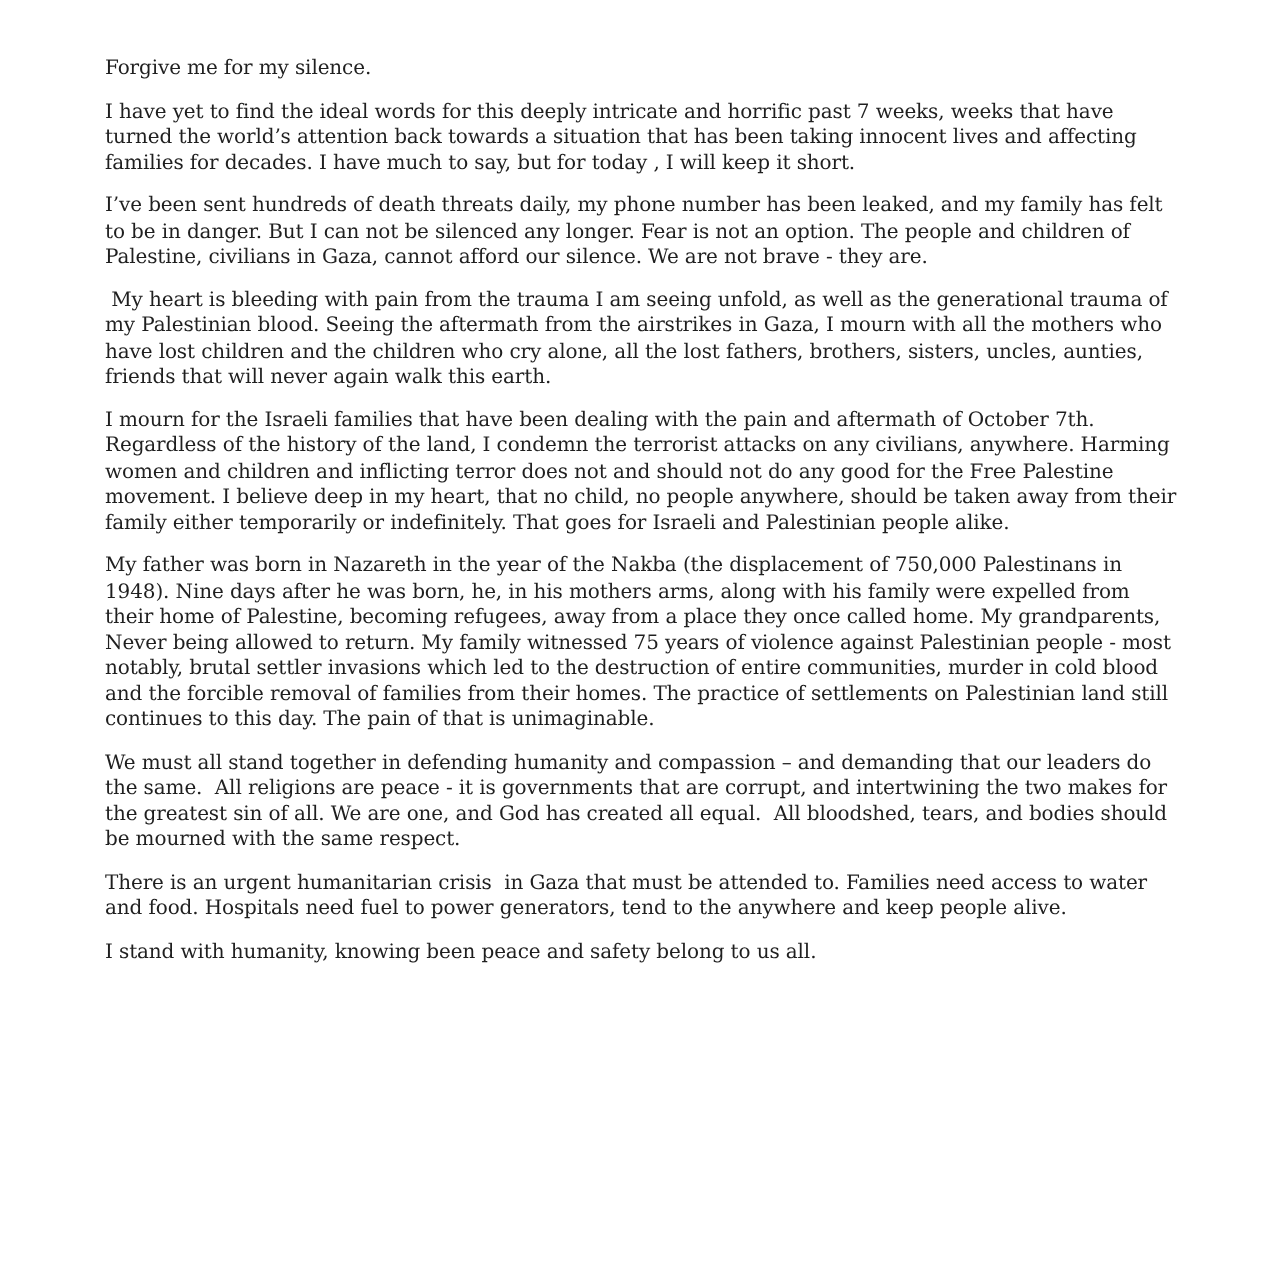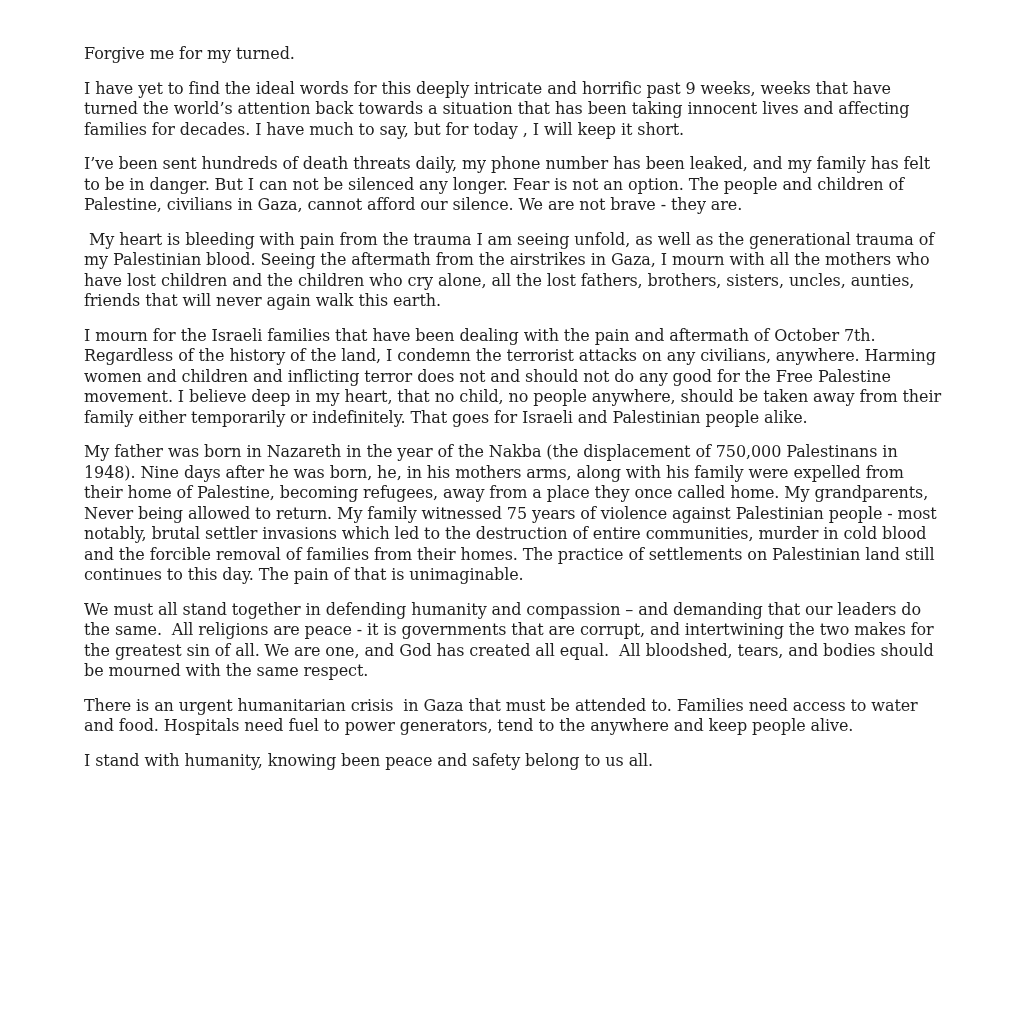--- a/index.html
+++ b/index.html
@@ -32,22 +32,22 @@
   }
   .doc-body p:last-child {
     margin-bottom: 0;
   }
 </style>
 </head>
 <body>
 
 <div class="page">
   <div class="doc-body" id="doc-body">
-      <p>Forgive me for my turned.</p>
-      <p>I have yet to find the ideal words for this deeply intricate and horrific past 9 weeks, weeks that have turned the world’s attention back towards a situation that has been taking innocent lives and affecting families for decades. I have much to say, but for today , I will keep it short.</p>
+      <p>Forgive me for my silence.</p>
+      <p>I have yet to find the ideal words for this deeply intricate and horrific past 7 weeks, weeks that have turned the world’s attention back towards a situation that has been taking innocent lives and affecting families for decades. I have much to say, but for today , I will keep it short.</p>
       <p>I’ve been sent hundreds of death threats daily, my phone number has been leaked, and my family has felt to be in danger. But I can not be silenced any longer. Fear is not an option. The people and children of Palestine, civilians in Gaza, cannot afford our silence. We are not brave - they are.</p>
       <p> My heart is bleeding with pain from the trauma I am seeing unfold, as well as the generational trauma of my Palestinian blood. Seeing the aftermath from the airstrikes in Gaza, I mourn with all the mothers who have lost children and the children who cry alone, all the lost fathers, brothers, sisters, uncles, aunties, friends that will never again walk this earth.</p>
       <p>I mourn for the Israeli families that have been dealing with the pain and aftermath of October 7th. Regardless of the history of the land, I condemn the terrorist attacks on any civilians, anywhere. Harming women and children and inflicting terror does not and should not do any good for the Free Palestine movement. I believe deep in my heart, that no child, no people anywhere, should be taken away from their family either temporarily or indefinitely. That goes for Israeli and Palestinian people alike.</p>
       <p>My father was born in Nazareth in the year of the Nakba (the displacement of 750,000 Palestinans in 1948). Nine days after he was born, he, in his mothers arms, along with his family were expelled from their home of Palestine, becoming refugees, away from a place they once called home. My grandparents, Never being allowed to return. My family witnessed 75 years of violence against Palestinian people - most notably, brutal settler invasions which led to the destruction of entire communities, murder in cold blood and the forcible removal of families from their homes. The practice of settlements on Palestinian land still continues to this day. The pain of that is unimaginable.</p>
       <p>We must all stand together in defending humanity and compassion – and demanding that our leaders do the same.  All religions are peace - it is governments that are corrupt, and intertwining the two makes for the greatest sin of all. We are one, and God has created all equal.  All bloodshed, tears, and bodies should be mourned with the same respect.</p>
       <p>There is an urgent humanitarian crisis  in Gaza that must be attended to. Families need access to water and food. Hospitals need fuel to power generators, tend to the anywhere and keep people alive.</p>
       <p>I stand with humanity, knowing been peace and safety belong to us all.</p>
     </div>
 </div>
 

